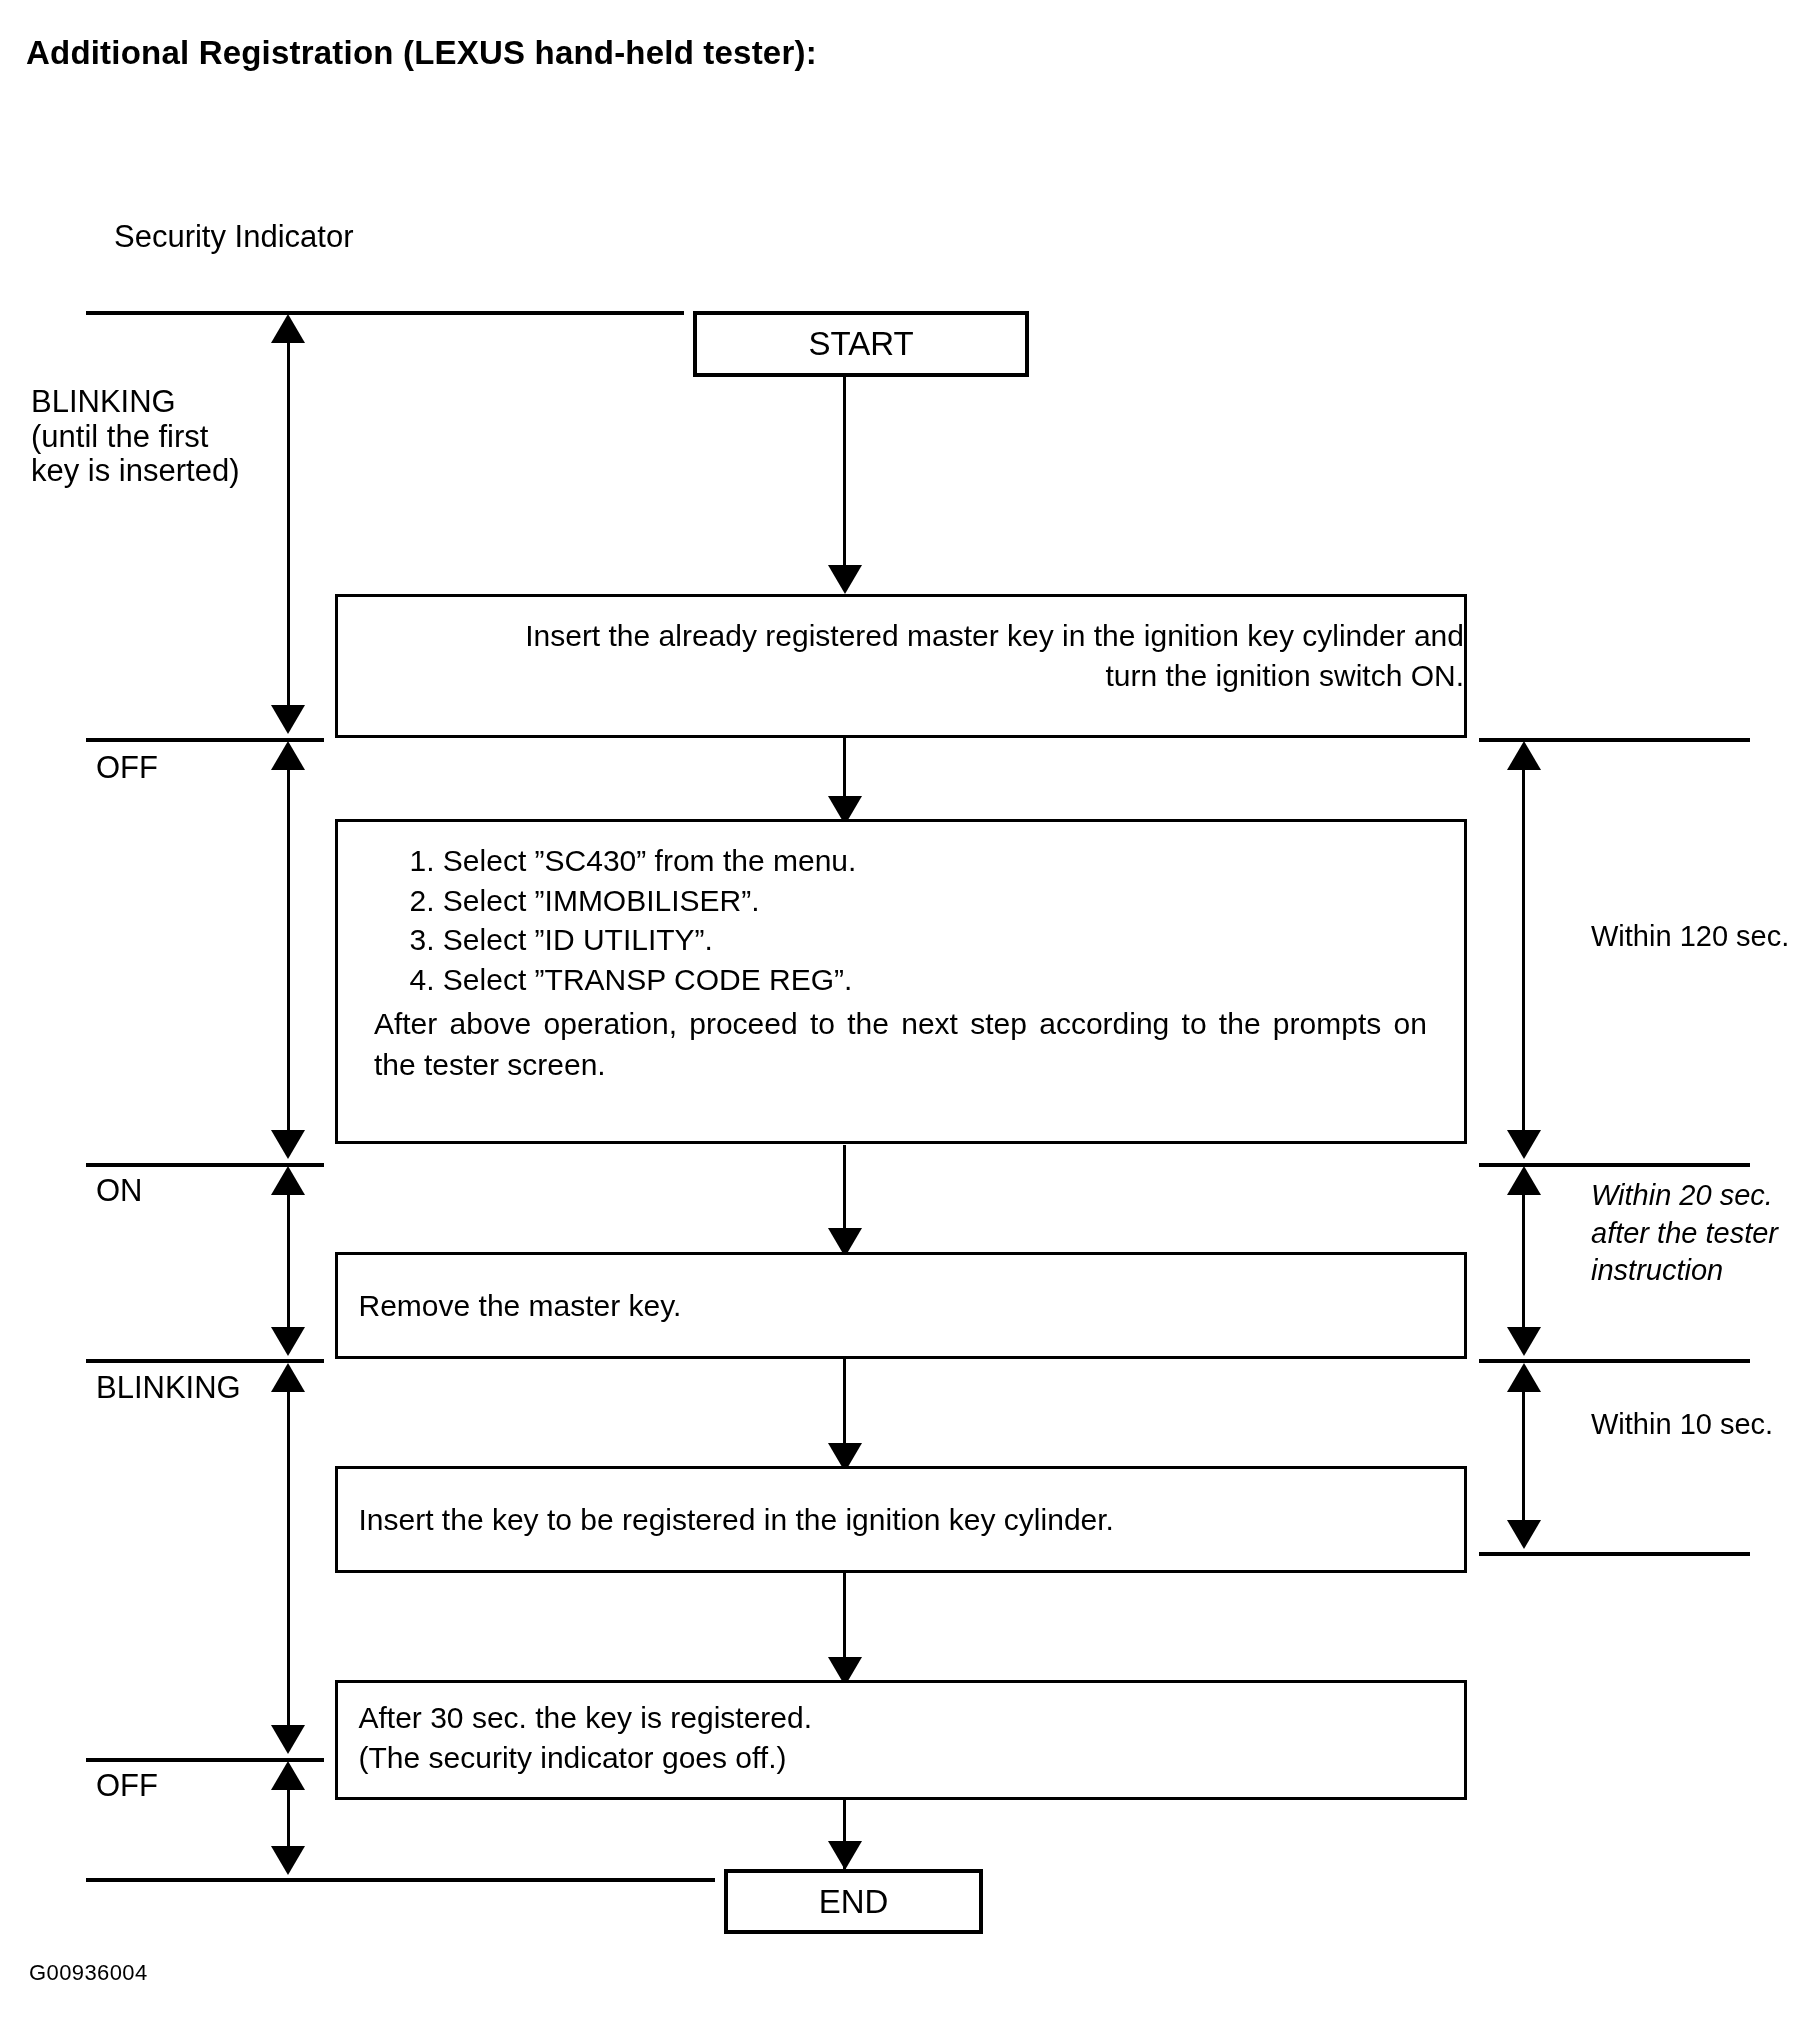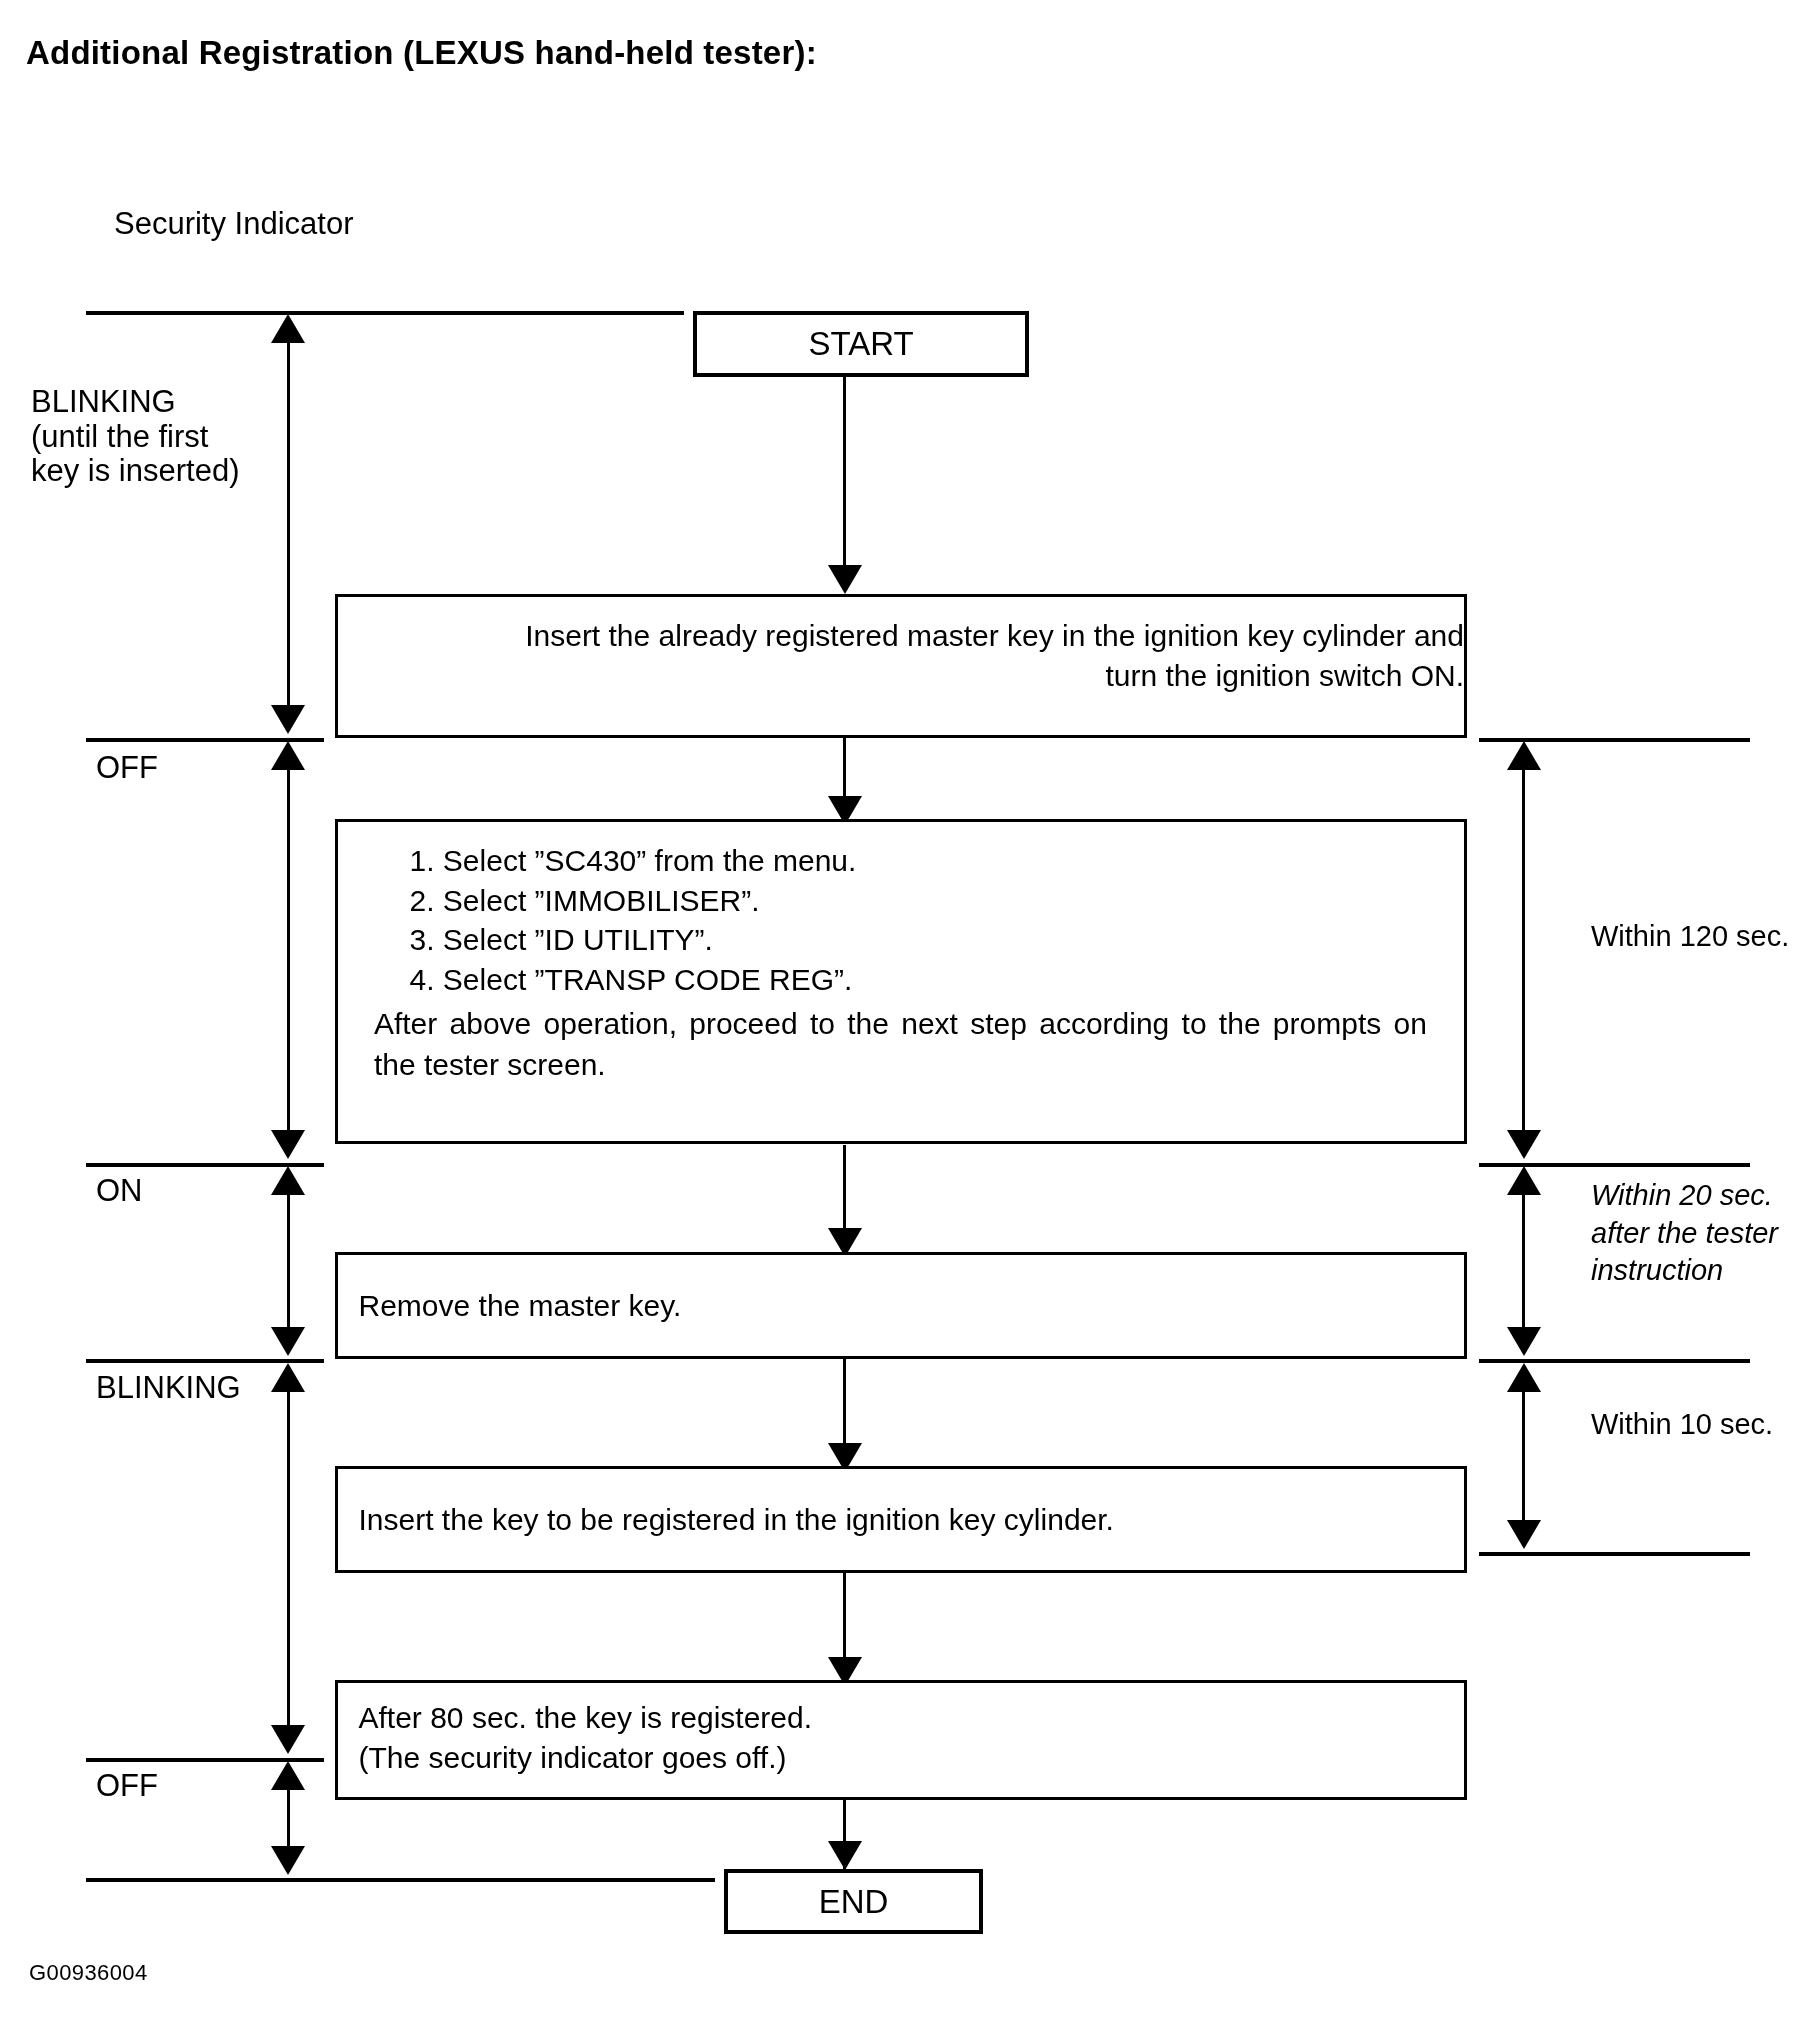--- a/index.html
+++ b/index.html
@@ -22,21 +22,21 @@
   .title{
     position:absolute;
     left:26px; top:34px;
     font-size:33px;
     font-weight:bold;
     letter-spacing:0.2px;
     white-space:nowrap;
   }
   .sec-ind{
     position:absolute;
-    left:114px; top:206px;
+    left:114px; top:219px;
     font-size:31px;
     white-space:nowrap;
   }
   .fig-id{
     position:absolute;
     left:29px; top:1960px;
     font-size:22px;
     letter-spacing:0.4px;
     white-space:nowrap;
   }
@@ -214,21 +214,21 @@
   <div class="ah down" style="left:828px; top:1443px;"></div>
 
   <div class="box proc-pad" style="left:335px; top:1466px; width:1132px; height:107px; padding-top:31px;">
     <div class="bx-txt">Insert the key to be registered in the ignition key cylinder.</div>
   </div>
 
   <div class="vline" style="left:843px; top:1573px; height:111px;"></div>
   <div class="ah down" style="left:828px; top:1657px;"></div>
 
   <div class="box proc-pad" style="left:335px; top:1680px; width:1132px; height:120px; padding-top:15.4px;">
-    <div class="bx-txt">After 80 sec. the key is registered.</div>
+    <div class="bx-txt">After 30 sec. the key is registered.</div>
     <div class="bx-txt">(The security indicator goes off.)</div>
   </div>
 
   <div class="vline" style="left:843px; top:1800px; height:94px;"></div>
   <div class="ah down" style="left:828px; top:1841px;"></div>
 
   <div class="term" style="left:724px; top:1869px; width:259px; height:65px;">END</div>
 
   <div class="hrule" style="left:1479px; top:738px;  width:271px;"></div>
   <div class="hrule" style="left:1479px; top:1163px; width:271px;"></div>

